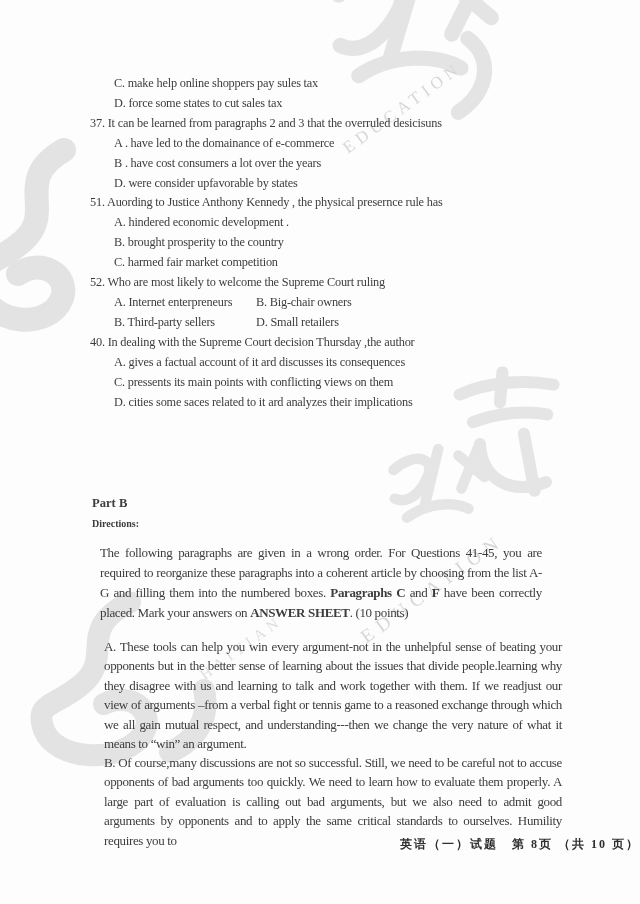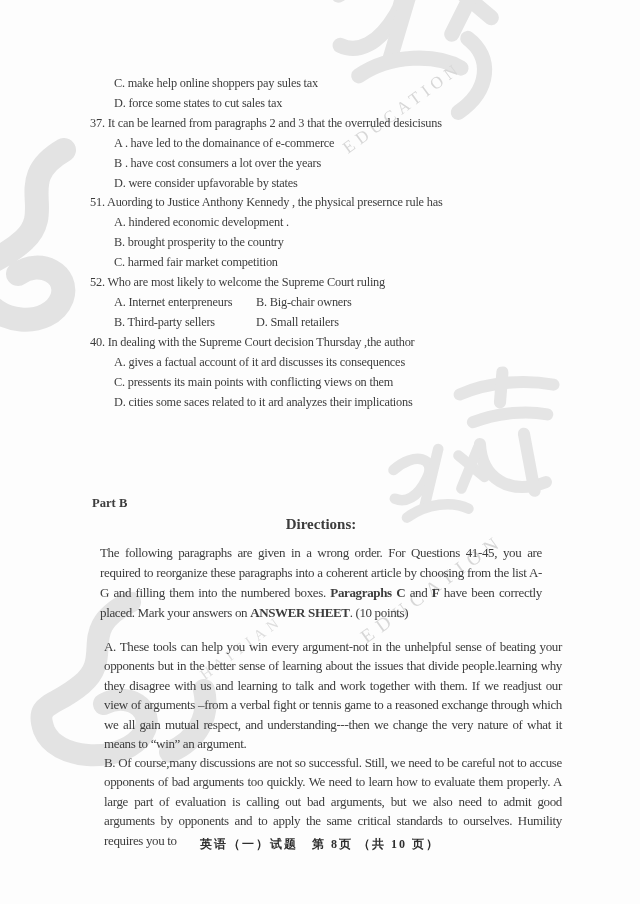--- a/index.html
+++ b/index.html
@@ -29,34 +29,34 @@
     font-size:12.3px;letter-spacing:-0.2px;
   }
   .qline{line-height:19.9px;white-space:nowrap;}
   .opt{padding-left:24px;}
   .col1{display:inline-block;width:142px;}
   .partb-block{
     position:absolute;left:92px;top:493px;width:458px;
   }
   .b{font-weight:bold;}
   .pb-heading{font-size:12.6px;line-height:20px;}
-  .pb-dirlabel{font-size:15px;line-height:22px;text-align:center;}
+  .pb-dirlabel{font-size:10px;line-height:22px;}
   .body-text{
     margin:8px;
     font-size:13px;
     letter-spacing:-0.35px;
     line-height:20px;
     text-align:justify;
   }
   .para{position:absolute;left:96px;width:458px;line-height:19.4px;}
   .para-a{top:629px;}
   .para-b{top:745px;}
   .footer{
     position:absolute;left:0;top:836px;width:100%;
-    text-align:center;
+    text-align:right;
     font-size:12px;font-weight:bold;color:#2e2e2e;
     letter-spacing:2px;
     font-family:"Liberation Serif", serif;
   }
 </style>
 </head>
 <body>
 
 <div class="page">
 

